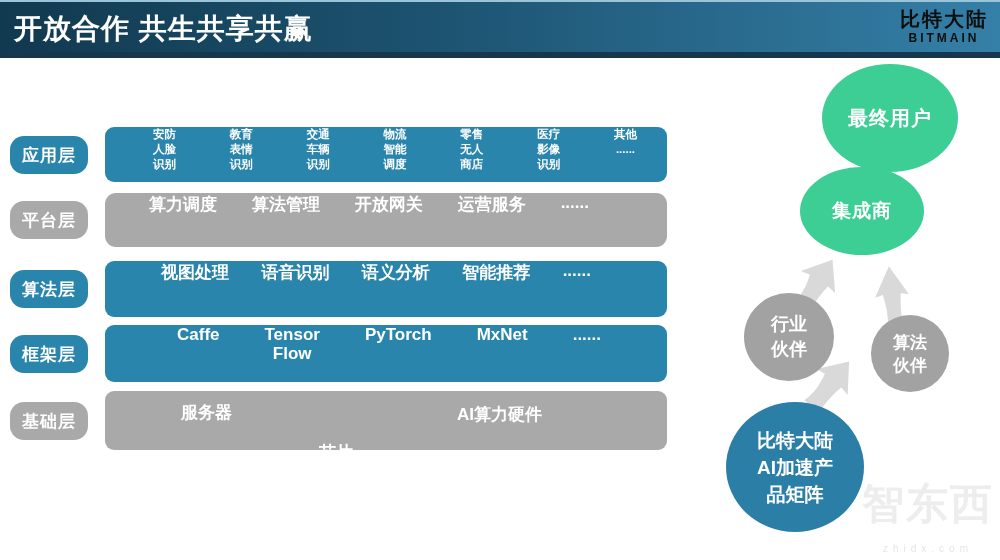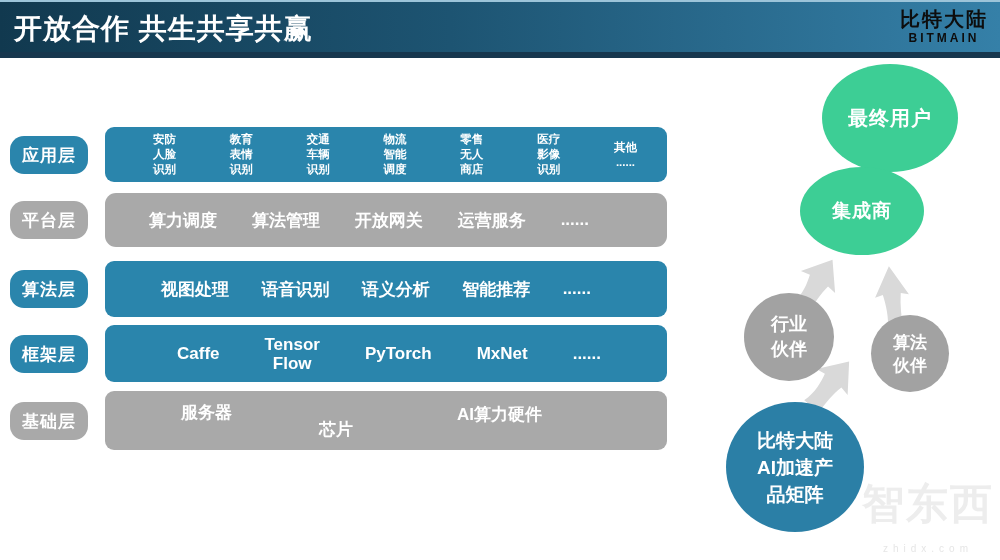--- a/index.html
+++ b/index.html
@@ -32,32 +32,32 @@
     display:flex; align-items:center; justify-content:center;
   }
   .blue-bg { background:#2a85ac; }
   .gray-bg { background:#a9a9a9; }
   .pill-app { top:136px; } .pill-platform { top:201px; } .pill-algorithm { top:270px; }
   .pill-framework { top:335px; } .pill-base { top:402px; }
 
   
   .bar {
     position:absolute; left:105px; width:562px; border-radius:9px; box-sizing:border-box;
-    color:#fff; font-weight:bold; display:flex; align-items:center;
+    color:#fff; font-weight:bold; display:flex; align-items:flex-start;
   }
   .bar-app { top:127px; height:55px; background:#2a85ac; justify-content:space-between; padding:0 30px 0 48px; }
   .app-col { text-align:center; font-size:11.5px; line-height:15px; }
   .bar-platform { top:193px; height:54px; background:#a9a9a9; justify-content:space-between; padding:0 78px 0 44px; font-size:17px;border-radius:11px; }
   .bar-algorithm { top:261px; height:56px; background:#2a85ac; justify-content:space-between; padding:0 76px 0 56px; font-size:17px; }
   .bar-framework { top:325px; height:57px; background:#2a85ac; justify-content:space-between; padding:0 66px 0 72px; font-size:17px; }
   .fw-col { text-align:center; line-height:19px; }
   .bar-base { top:391px; height:59px; background:#a9a9a9; font-size:17px; }
   .base-server { position:absolute; left:48px; top:10px;margin-left:28px; }
   .base-aihw { position:absolute; left:352px; top:12px; }
-  .base-chip { position:absolute; left:214px; top:27px; }
+  .base-chip { position:absolute; left:214px; top:50px; }
 
   
   .circle {
     position:absolute; border-radius:50%; color:#fff; font-weight:bold; text-align:center;
     display:flex; flex-direction:column; align-items:center; justify-content:center; z-index:2;
   }
   .green-bg { background:#3dce95; }
   .gray-c-bg { background:#a2a2a2; }
   .c-enduser { left:822px; top:64px; width:136px; height:108px; font-size:20px; letter-spacing:1px; }
   .c-integrator { left:800px; top:167px; width:124px; height:88px; font-size:19px; letter-spacing:1px; }

